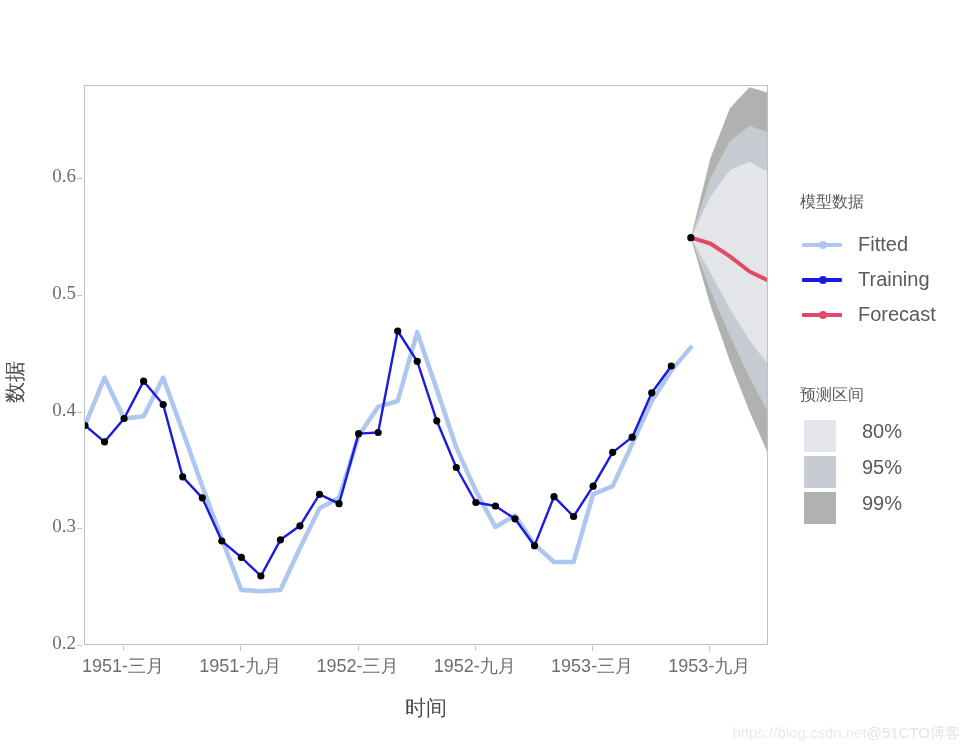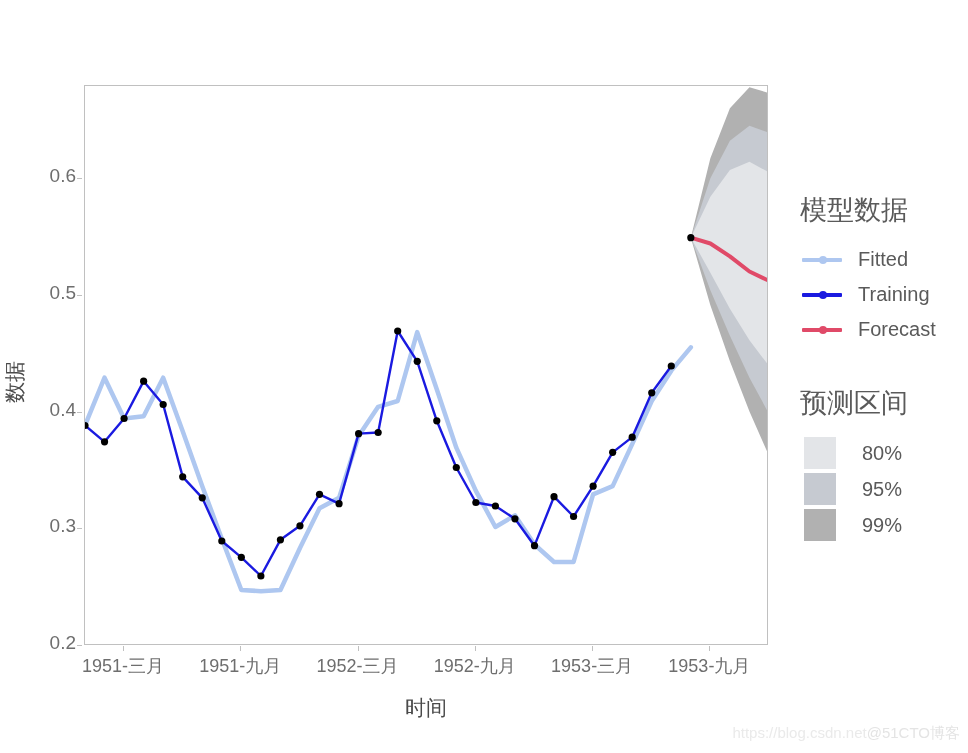--- a/index.html
+++ b/index.html
@@ -55,20 +55,21 @@
     font-size: 19px;
     color: #6e6e6e;
     white-space: nowrap;
   }
   .y-ticks-col {
     position: absolute;
     left: 10px;
     top: 0;
     width: 66px;
     height: 753px;
+    font-family: Liberation Serif, serif;
   }
   .tick-mark-y {
     position: absolute;
     left: 78px;
     width: 5px;
     height: 1px;
     background: #c0c0c0;
   }
   .x-ticks-row {
     position: absolute;
@@ -109,21 +110,21 @@
     width: 852px;
     text-align: center;
     font-size: 21px;
     color: #4a4a4a;
   }
   .legend {
     position: absolute;
     left: 800px;
   }
   .legend-title {
-    font-size: 27px;
+    font-size: 16px;
     color: #5a5a5a;
     margin-bottom: 14px;
     white-space: nowrap;
   }
   .legend-row {
     display: flex;
     align-items: center;
     height: 35px;
   }
   .legend-key-line {
@@ -156,21 +157,21 @@
     margin-left: 4px;
   }
   .legend-label {
     font-size: 20px;
     color: #5a5a5a;
     margin-left: 14px;
     white-space: nowrap;
   }
   .legend-row-swatch {
     display: flex;
-    align-items: center;
+    align-items: flex-start;
     height: 36px;
   }
   .watermark {
     position: absolute;
     right: 8px;
     bottom: 10px;
     font-size: 15px;
     color: #eaeaea;
     white-space: nowrap;
   }

